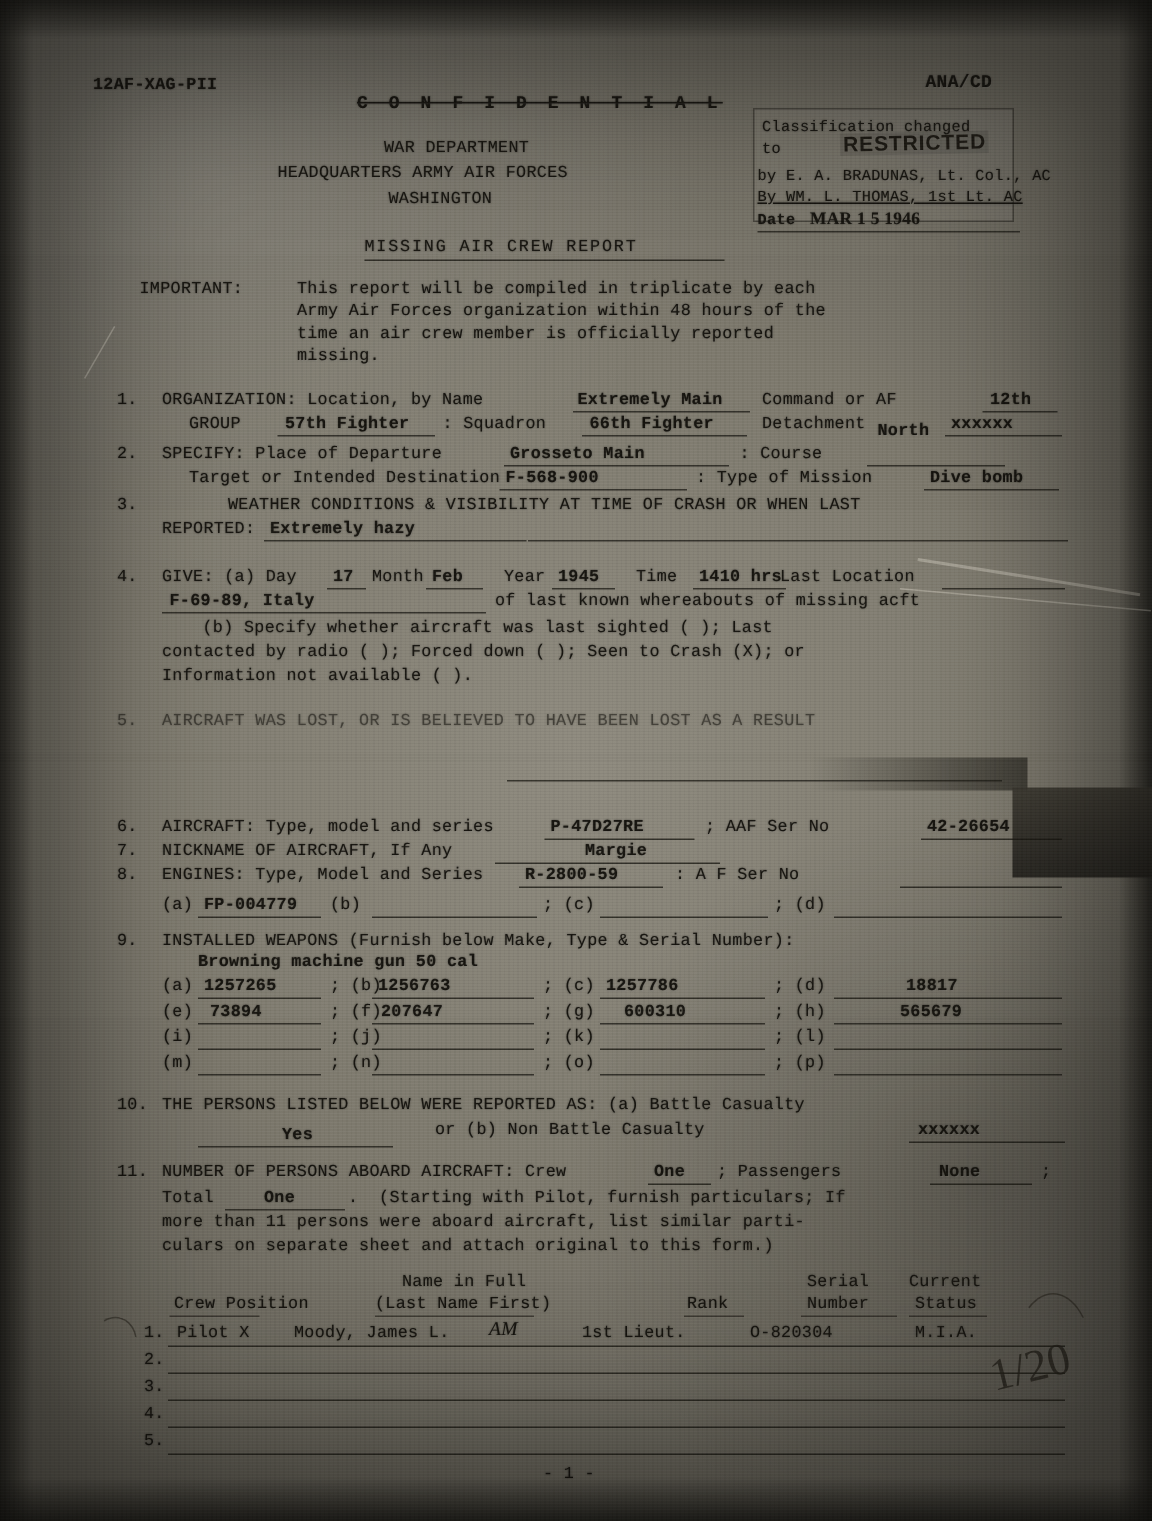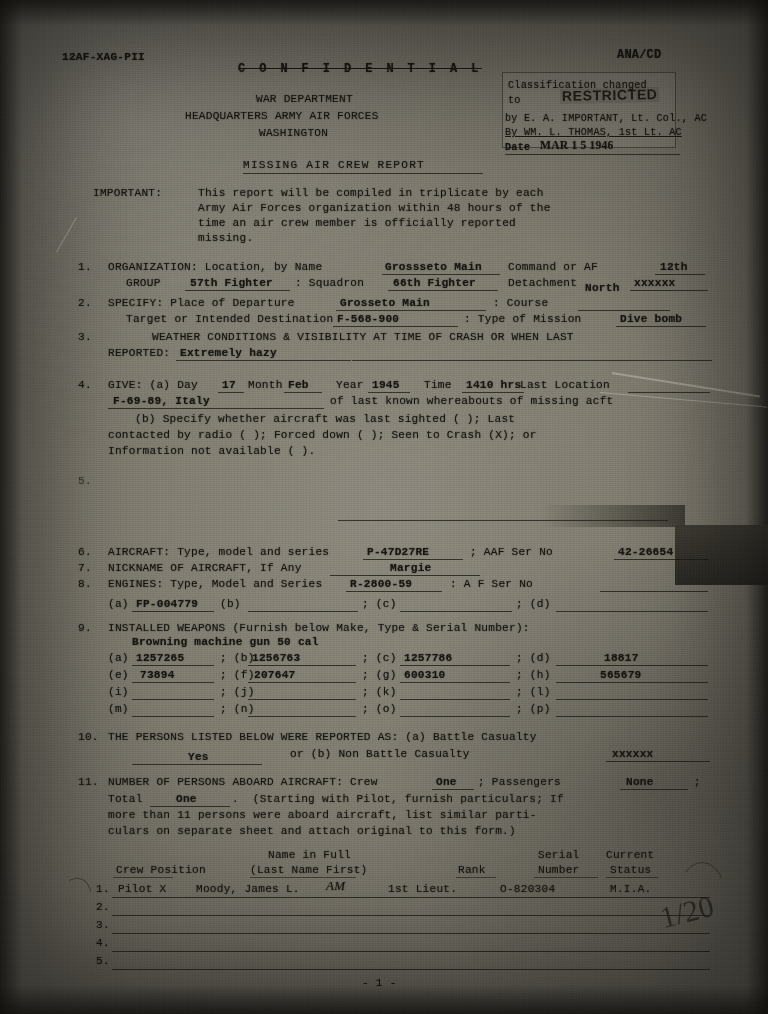--- a/index.html
+++ b/index.html
@@ -156,35 +156,35 @@
     <div class="t" style="left:185px; top:109px;">HEADQUARTERS ARMY AIR FORCES</div>
     <div class="t" style="left:259px; top:126px;">WASHINGTON</div>
 
     <div class="t" style="left:243px; top:158px; letter-spacing:1.2px;">MISSING AIR CREW REPORT</div>
     <div class="ul" style="left:243px; top:173px; width:240px;"></div>
 
     <div class="stampbox"></div>
     <div class="t" style="left:508px; top:79px; font-size:10.2px;">Classification changed</div>
     <div class="t" style="left:508px; top:94px; font-size:10.2px;">to</div>
     <div class="stampword">RESTRICTED</div>
-    <div class="t" style="left:505px; top:112px; font-size:10.2px;">by E. A. IMPORTANT, Lt. Col., AC</div>
+    <div class="t" style="left:505px; top:112px; font-size:10.2px;">by E. A. BRADUNAS, Lt. Col., AC</div>
     <div class="t" style="left:505px; top:126px; font-size:10.2px;text-decoration:underline;">By WM. L. THOMAS, 1st Lt. AC</div>
     <div class="t bold" style="left:505px; top:141px; font-size:10.2px;">Date</div>
     <div class="t bold" style="left:540px; top:139px; font-size:11.6px;font-family:Liberation Serif, serif;">MAR 1 5 1946</div>
     <div class="ul" style="left:505px; top:154px; width:175px;"></div>
 
     <div class="t" style="left:93px; top:186px;">IMPORTANT:</div>
     <div class="t" style="left:198px; top:186px;">This report will be compiled in triplicate by each</div>
     <div class="t" style="left:198px; top:201px;">Army Air Forces organization within 48 hours of the</div>
     <div class="t" style="left:198px; top:216px;">time an air crew member is officially reported</div>
     <div class="t" style="left:198px; top:231px;">missing.</div>
 
     <div class="t" style="left:78px; top:260px;">1.</div>
     <div class="t" style="left:108px; top:260px;">ORGANIZATION: Location, by Name</div>
-    <div class="t bold" style="left:385px; top:260px;">Grossseto Main</div>
+    <div class="t bold" style="left:385px; top:260px;">Extremely Main</div>
     <div class="ul" style="left:382px; top:274px; width:118px;"></div>
     <div class="t" style="left:508px; top:260px;">Command or AF</div>
     <div class="t bold" style="left:660px; top:260px;">12th</div>
     <div class="ul" style="left:655px; top:274px; width:50px;"></div>
 
     <div class="t" style="left:126px; top:276px;">GROUP</div>
     <div class="t bold" style="left:190px; top:276px;">57th Fighter</div>
     <div class="ul" style="left:185px; top:290px; width:105px;"></div>
     <div class="t" style="left:295px; top:276px;">: Squadron</div>
     <div class="t bold" style="left:393px; top:276px;">66th Fighter</div>
@@ -232,20 +232,21 @@
     <div class="ul" style="left:628px; top:392px; width:82px;"></div>
 
     <div class="t bold" style="left:113px; top:394px;">F-69-89, Italy</div>
     <div class="ul" style="left:108px; top:408px; width:216px;"></div>
     <div class="t" style="left:135px; top:412px;">(b) Specify whether aircraft was last sighted ( ); Last</div>
     <div class="t" style="left:330px; top:394px;">of last known whereabouts of missing acft</div>
     <div class="t" style="left:108px; top:428px;">contacted by radio ( ); Forced down ( ); Seen to Crash (X); or</div>
     <div class="t" style="left:108px; top:444px;">Information not available ( ).</div>
 
     <div class="t faint" style="left:78px; top:474px;">5.</div>
+    <div class="t faint" style="left:108px; top:474px;">AIRCRAFT WAS LOST, OR IS BELIEVED TO HAVE BEEN LOST AS A RESULT</div>
     <div class="ul" style="left:338px; top:520px; width:330px;"></div>
 
     <div class="t" style="left:78px; top:545px;">6.</div>
     <div class="t" style="left:108px; top:545px;">AIRCRAFT: Type, model and series</div>
     <div class="t bold" style="left:367px; top:545px;">P-47D27RE</div>
     <div class="ul" style="left:363px; top:559px; width:100px;"></div>
     <div class="t" style="left:470px; top:545px;">; AAF Ser No</div>
     <div class="t bold" style="left:618px; top:545px;">42-26654</div>
     <div class="ul" style="left:614px; top:559px; width:94px;"></div>
 
@@ -288,21 +289,21 @@
     <div class="t bold" style="left:604px; top:651px;">18817</div>
     <div class="ul" style="left:556px; top:665px; width:152px;"></div>
 
     <div class="t" style="left:108px; top:668px;">(e)</div>
     <div class="t bold" style="left:140px; top:668px;">73894</div>
     <div class="ul" style="left:132px; top:682px; width:82px;"></div>
     <div class="t" style="left:220px; top:668px;">; (f)</div>
     <div class="t bold" style="left:254px; top:668px;">207647</div>
     <div class="ul" style="left:248px; top:682px; width:108px;"></div>
     <div class="t" style="left:362px; top:668px;">; (g)</div>
-    <div class="t bold" style="left:404px; top:668px;">600310</div>
+    <div class="t bold" style="left:416px; top:668px;">600310</div>
     <div class="ul" style="left:400px; top:682px; width:110px;"></div>
     <div class="t" style="left:516px; top:668px;">; (h)</div>
     <div class="t bold" style="left:600px; top:668px;">565679</div>
     <div class="ul" style="left:556px; top:682px; width:152px;"></div>
 
     <div class="t" style="left:108px; top:685px;">(i)</div>
     <div class="ul" style="left:132px; top:699px; width:82px;"></div>
     <div class="t" style="left:220px; top:685px;">; (j)</div>
     <div class="ul" style="left:248px; top:699px; width:108px;"></div>
     <div class="t" style="left:362px; top:685px;">; (k)</div>

